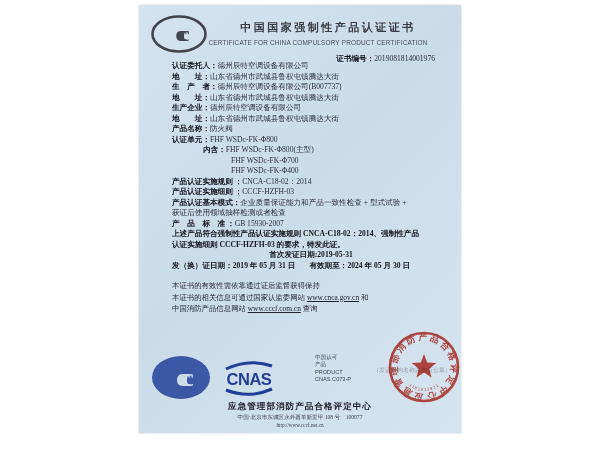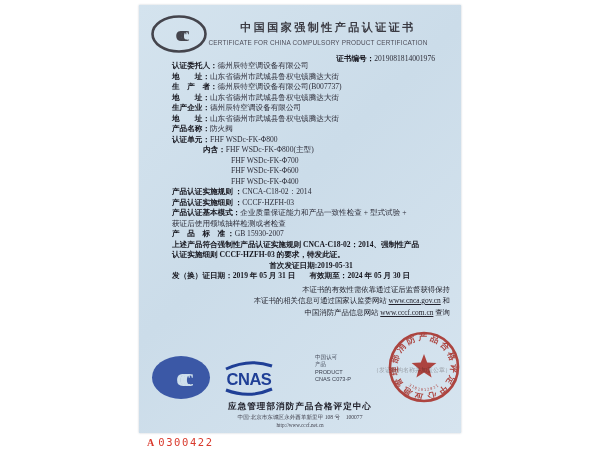--- a/index.html
+++ b/index.html
@@ -22,21 +22,21 @@
   .body{position:absolute;left:33px;top:56px;right:11px;font-size:7.6px;
         line-height:10.5px;color:#2d2d38;}
   .ln{white-space:nowrap;}
   .lbl{font-weight:bold;color:#15151d;}
   .val{color:#2e2e3a;}
   .ind1{padding-left:31px;}
   .ind2{padding-left:59px;}
   .center{text-align:center;white-space:normal;}
   .b{font-weight:bold;color:#15151d;}
   .gap2{display:inline-block;width:14px;}
-  .notes{margin-top:2px;text-align:right;line-height:11.5px;font-size:7.4px;color:#23232d;}
+  .notes{margin-top:9px;text-align:left;line-height:11.5px;font-size:7.4px;color:#23232d;}
   .url{text-decoration:underline;}
   
   .ccc-blue{position:absolute;left:11px;top:348px;width:62px;height:49px;}
   .cnas{position:absolute;left:83px;top:354px;width:54px;height:38px;}
   .cnas-cap{position:absolute;left:176px;top:349px;width:70px;font-size:5.6px;
             line-height:7.4px;color:#3c4150;
             font-family:"Liberation Sans","DejaVu Sans",sans-serif;}
   .behind-seal{position:absolute;left:234px;top:361px;width:90px;font-size:6px;
                color:#9aa0a8;z-index:1;white-space:nowrap;overflow:hidden;}
   .seal{position:absolute;left:245px;top:322px;width:80px;height:80px;z-index:2;
@@ -75,21 +75,20 @@
       <div class="ln"><span class="lbl">地　　址：</span><span class="val">山东省德州市武城县鲁权屯镇腾达大街</span></div>
       <div class="ln"><span class="lbl">生　产　者：</span><span class="val">德州辰特空调设备有限公司(B007737)</span></div>
       <div class="ln"><span class="lbl">地　　址：</span><span class="val">山东省德州市武城县鲁权屯镇腾达大街</span></div>
       <div class="ln"><span class="lbl">生产企业：</span><span class="val">德州辰特空调设备有限公司</span></div>
       <div class="ln"><span class="lbl">地　　址：</span><span class="val">山东省德州市武城县鲁权屯镇腾达大街</span></div>
       <div class="ln"><span class="lbl">产品名称：</span><span class="val">防火阀</span></div>
       <div class="ln"><span class="lbl">认证单元：</span><span class="val">FHF WSDc-FK-Φ800</span></div>
 
       <div class="ln ind1"><span class="lbl">内含：</span><span class="val">FHF WSDc-FK-Φ800(主型)</span></div>
       <div class="ln ind2 val">FHF WSDc-FK-Φ700</div>
-      <div class="ln ind2 val">FHF WSDc-FK-Φ600</div>
       <div class="ln ind2 val">FHF WSDc-FK-Φ400</div>
 
       <div class="ln"><span class="lbl">产品认证实施规则 ：</span><span class="val">CNCA-C18-02：2014</span></div>
       <div class="ln"><span class="lbl">产品认证实施细则 ：</span><span class="val">CCCF-HZFH-03</span></div>
       <div class="ln"><span class="lbl">产品认证基本模式：</span><span class="val">企业质量保证能力和产品一致性检查 + 型式试验 +</span></div>
       <div class="ln"><span class="val">获证后使用领域抽样检测或者检查</span></div>
       <div class="ln"><span class="lbl">产　品　标　准 ：</span><span class="val">GB 15930-2007</span></div>
 
       <div class="ln b">上述产品符合强制性产品认证实施规则 CNCA-C18-02：2014、强制性产品</div>
       <div class="ln b">认证实施细则 CCCF-HZFH-03 的要求，特发此证。</div>
@@ -134,17 +133,13 @@
       <text font-size="3.8" fill="#cb392f" font-family="DejaVu Sans Mono,monospace" letter-spacing="1">
         <textPath href="#ringPathBottom" startOffset="50%" text-anchor="middle">3101012021</textPath>
       </text>
     </svg>
 
     <div class="f-org">应急管理部消防产品合格评定中心</div>
     <div class="f-addr">中国·北京市东城区永外西革新里甲 108 号　100077</div>
     <div class="f-url">http://www.cccf.net.cn</div>
   </div>
 
-  <div class="serial">
-    <span class="pre">A</span>
-    <span class="num">0300422</span>
-  </div>
 </div>
 
 </body></html>

